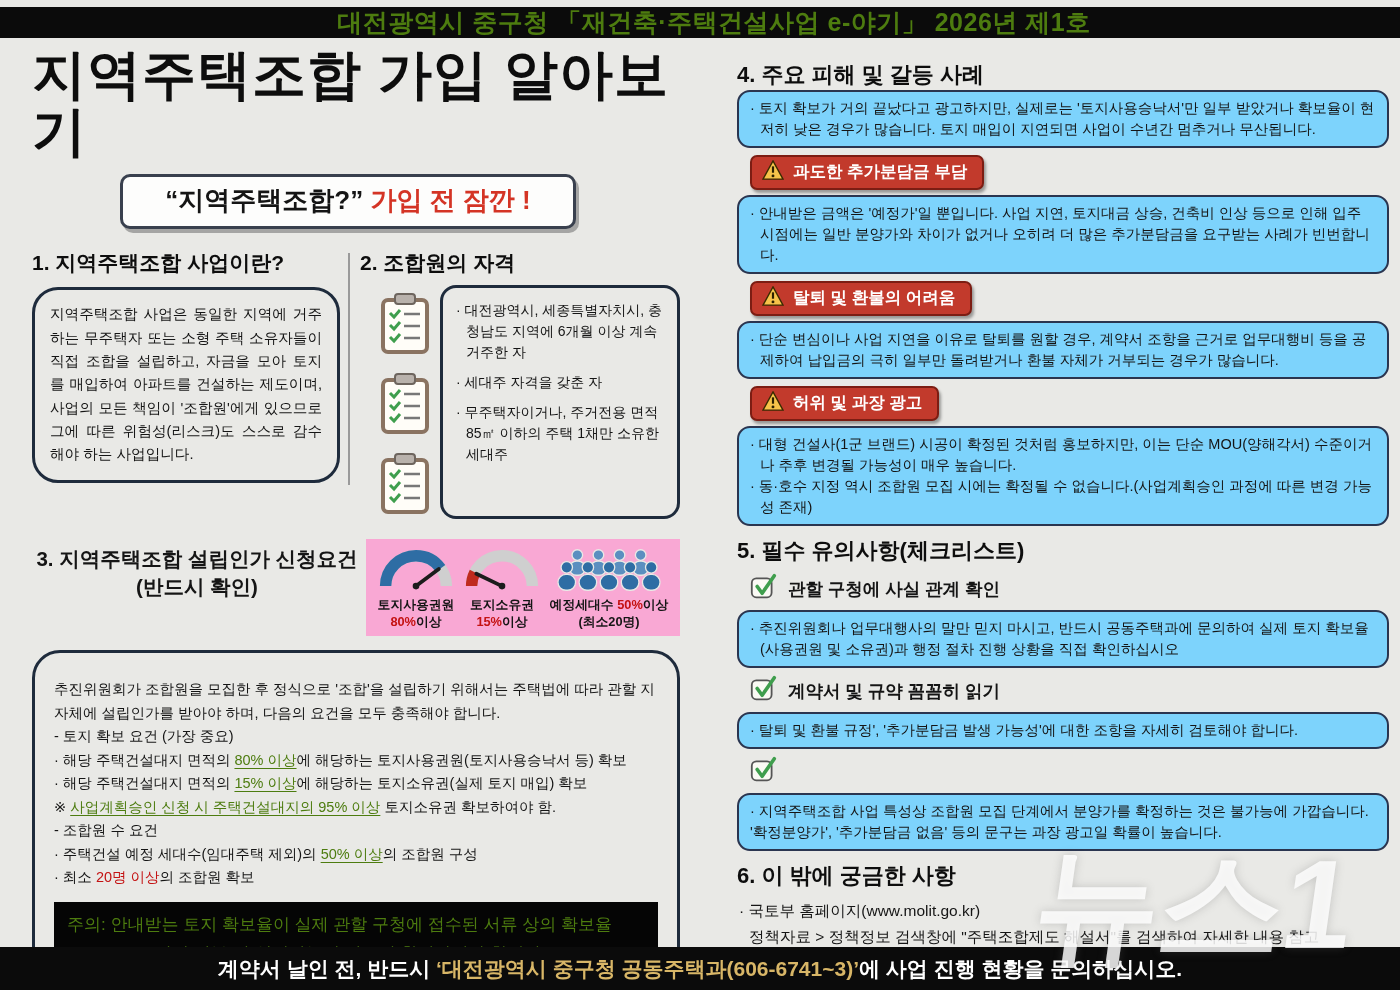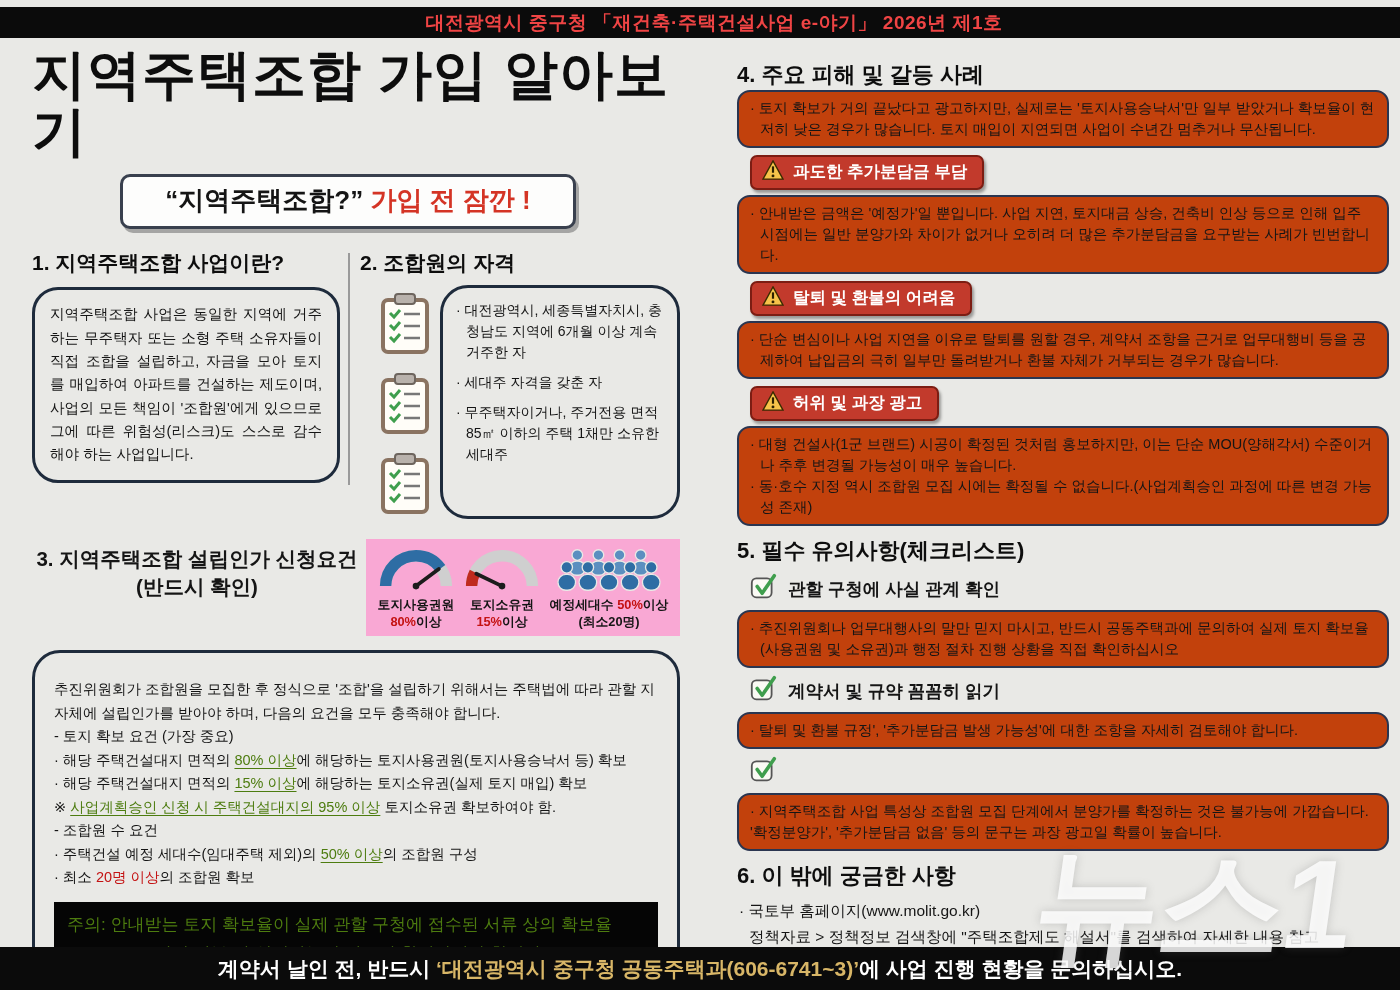--- a/index.html
+++ b/index.html
@@ -4,21 +4,21 @@
 <style>
   html,body { margin:0; padding:0; background:#666; }
   .canvas {
     position:relative; width:1400px; height:990px; overflow:hidden;
     background:#e9e9e6; color:#151515;
     font-family:"Liberation Sans","DejaVu Sans",sans-serif;
   }
   
   .topbar { position:absolute; top:7px; left:0; width:100%; height:31px; background:#0b0b0b;
     display:flex; align-items:center; justify-content:center; z-index:3; }
-  .topbar span { color:#ef4444; font-weight:bold; font-size:19px; letter-spacing:.5px;padding-left:28px; }
+  .topbar span { color:#4d7c0f; font-weight:bold; font-size:25px; letter-spacing:.5px;padding-left:28px; }
   .bottombar { position:absolute; bottom:0; left:0; width:100%; height:43px; background:#0b0b0b;
     display:flex; align-items:center; justify-content:center; z-index:4;
     color:#fff; font-size:21px; font-weight:bold; }
   .gold { color:#d8b667; }
 
   .red { color:#c41212; }
   .hl  { color:#4d7c0f; text-decoration:underline; text-underline-offset:3px; }
 
   
   .left-col { position:absolute; left:32px; top:46px; width:648px; }
@@ -30,21 +30,21 @@
 
   .row2 { display:flex; margin-top:20px; }
   .sec-h { font-size:21px; font-weight:900; color:#0d0d0d; }
   .s1 { width:318px; }
   .s1-box { margin-top:10px; border:3px solid #1e2b3c; border-radius:26px; padding:13px 15px;
     font-size:14.6px; line-height:1.6; text-align:justify; }
   .vdiv { width:2px; background:#9a9a9a; margin:4px 10px 0 8px; height:232px; }
   .s2 { flex:1; }
   .s2-body { display:flex; margin-top:8px; }
   .clipboards { display:flex; flex-direction:column; gap:14px; padding:8px 10px 0 20px; }
-  .s2-box { border:3px solid #1e2b3c; border-radius:28px; padding:12px 13px; font-size:14px;
+  .s2-box { border:3px solid #1e2b3c; border-radius:16px; padding:12px 13px; font-size:14px;
     line-height:1.5; width:208px; }
   .s2-box .b { padding-left:10px; text-indent:-10px; margin-bottom:9px; }
   .s2-box .b:last-child { margin-bottom:0; }
 
   .row3 { display:flex; margin-top:20px; align-items:flex-start; }
   .s3-head { width:330px; text-align:center; font-size:20.5px; font-weight:900; line-height:1.35; margin-top:6px; }
   .stats-box { background:#f9a8d4; margin-left:4px; width:310px; padding:7px 2px 6px;
     display:flex; align-items:flex-end; justify-content:space-evenly; }
   .stat { text-align:center; font-size:12.8px; font-weight:bold; line-height:1.3; }
 
@@ -52,21 +52,21 @@
     font-size:14.5px; line-height:1.62; }
   .note-box { background:#050505; color:#4d7c0f; margin-top:12px; padding:9px 13px;
     font-size:17px; line-height:1.7; }
 
   
   .right-col { position:absolute; left:737px; top:60px; width:652px; }
   .sec-h4 { font-size:22px; font-weight:900; color:#0d0d0d; }
   .badge { display:inline-flex; align-items:center; gap:9px; background:#c23a2c;
     border:2.5px solid #7c1d13; border-radius:7px; color:#fff; font-weight:bold; font-size:16.5px;
     padding:3px 15px 4px 10px; margin:7px 0 5px 13px; box-shadow:2px 3px 3px rgba(0,0,0,.35); }
-  .wbox { background:#c2410c; border:2.5px solid #2a3550; border-radius:13px;
+  .wbox { background:#7dd3fc; border:2.5px solid #2a3550; border-radius:13px;
     padding:6px 11px; font-size:14.5px; line-height:1.45; }
   .wbox .b { padding-left:10px; text-indent:-10px; }
   .chk-row { display:flex; align-items:center; gap:11px; margin:7px 0 5px 13px;
     font-size:17.5px; font-weight:bold; }
   .mt10 { margin-top:10px; }
   .s6-line1 { margin:10px 0 0 2px; font-size:15.5px; }
   .s6-line2 { margin:5px 0 0 12px; font-size:15.5px; }
 
   .watermark { position:absolute; left:1035px; top:822px; z-index:6;
     font-size:126px; font-weight:bold; letter-spacing:-2px;

